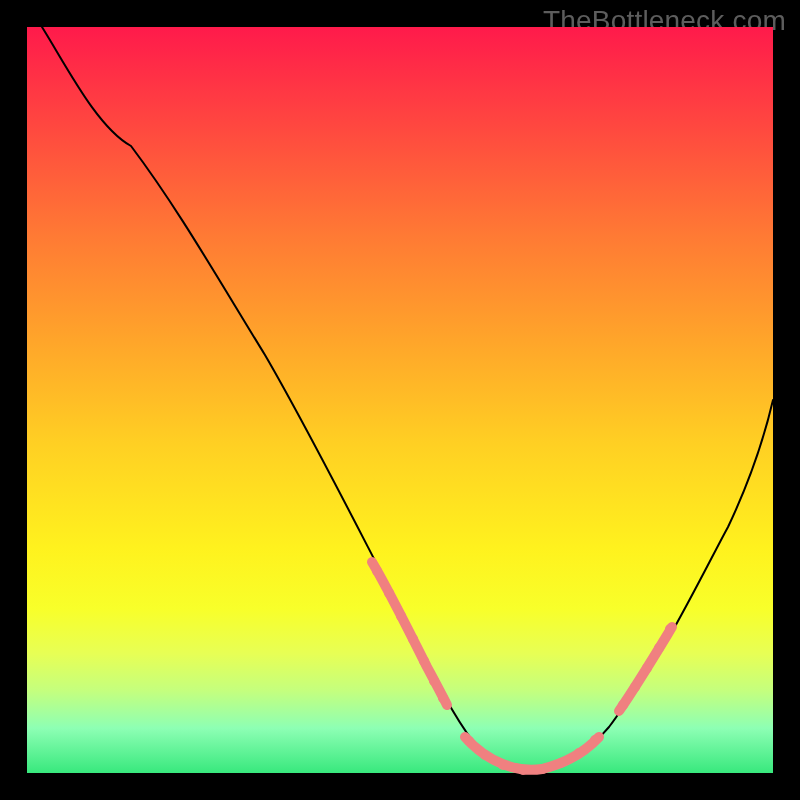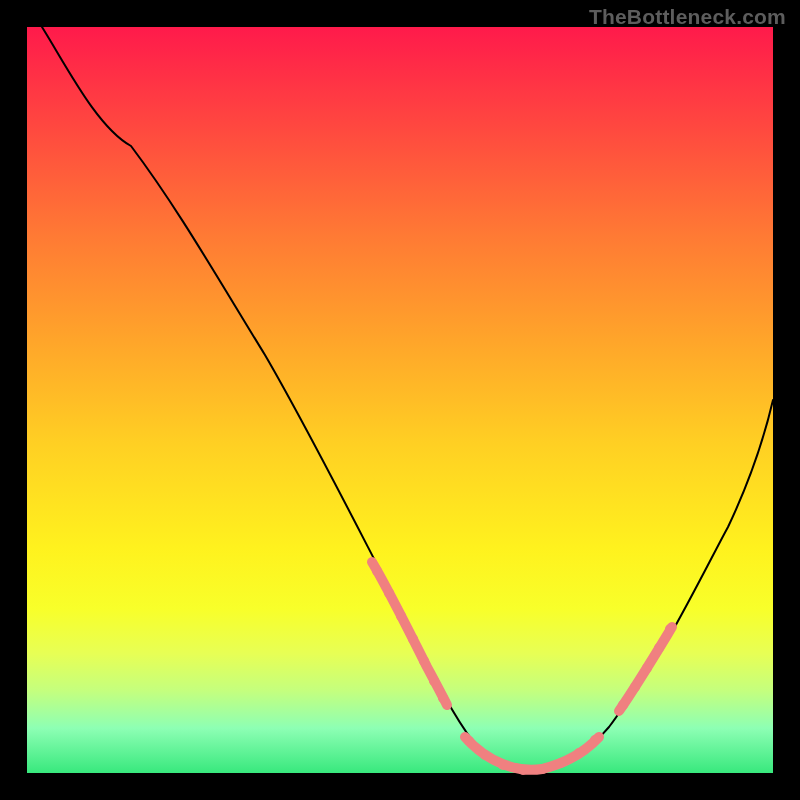--- a/index.html
+++ b/index.html
@@ -17,22 +17,22 @@
     top: 0;
     width: 800px;
     height: 800px;
     background: #000000;
   }
   .watermark {
     position: absolute;
     top: 5px;
     right: 14px;
     color: #5d5d5d;
-    font-size: 21px;
-    font-weight: 700;
+    font-size: 28px;
+    font-weight: 400;
     letter-spacing: 0.2px;
     user-select: none;
   }
   .plot-area {
     position: absolute;
     left: 27px;
     top: 27px;
     width: 746px;
     height: 746px;
     

